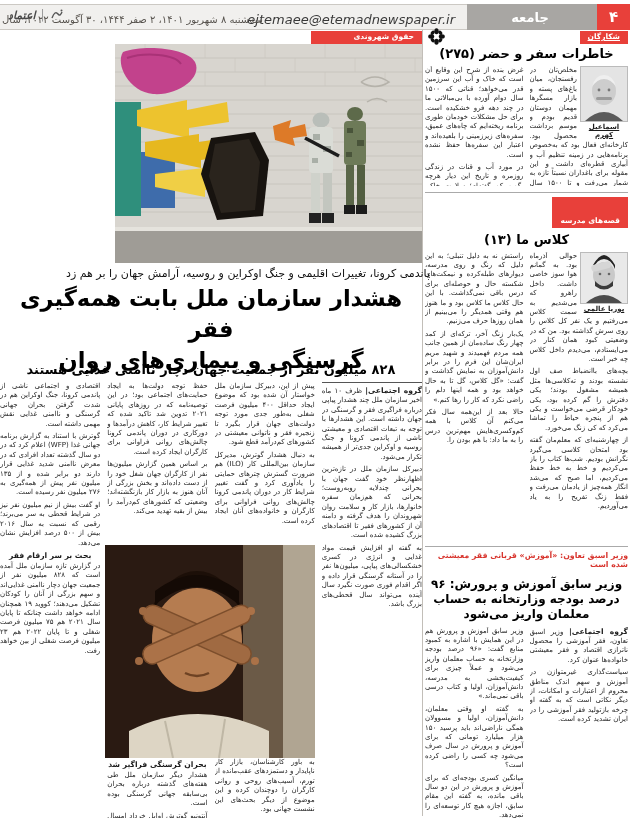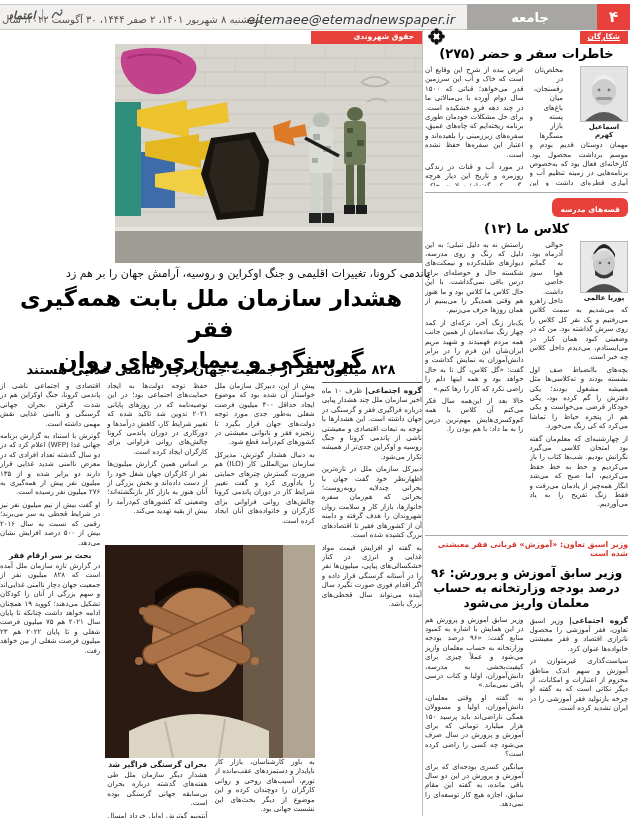--- a/index.html
+++ b/index.html
@@ -42,27 +42,27 @@
   .sub-subhead{font-size:7.6px;font-weight:bold;margin:2px 0 2px 0;text-align:center;}
   .child-photo{position:absolute;left:105px;top:545px;width:210px;height:213px;overflow:hidden;z-index:2;}
   
   .rzone{position:absolute;left:425px;top:44px;width:203px;}
   .art-title{font-size:13px;font-weight:bold;text-align:center;margin:2px 0 5px 0;color:#000;}
   .two-cols{display:flex;gap:6px;}
   .tcol{flex:1;overflow:hidden;}
   .memoir .tcol{height:120px;}
   .classroom .tcol{height:288px;}
   .ministers .tcol{height:244px;}
-  .portrait{float:right;width:48px;margin-left:17px;margin-bottom:2px;}
+  .portrait{float:right;width:48px;margin-left:3px;margin-bottom:2px;text-decoration:underline;}
   .portrait svg{display:block;border:1px solid #bbb;}
   .portrait .pname{font-size:7px;font-weight:bold;text-align:center;margin-top:1px;}
   .hdiv{border-top:1px solid #aaa;margin:6px 0 4px 0;}
   .rub-row{text-align:left;margin:0 0 4px 0;}
   .chip-inline{display:inline-block;background:#e8403a;color:#fff;font-size:7.5px;font-weight:bold;
-        padding:8px 8px 3px 8px;line-height:1;border-radius:6px;}
+        padding:20px 8px 3px 8px;line-height:1;}
   .min-kicker{font-size:7.8px;font-weight:bold;color:#d8362f;text-align:right;margin:2px 0 8px 0;}
   .min-headline{font-size:12px;font-weight:bold;text-align:center;line-height:15px;margin:0 0 5px 0;color:#000;}
 </style>
 </head>
 <body>
 
 <div class="page" dir="rtl">
 
   <div class="pagenum-box">۴</div>
   <div class="section-box">جامعه</div>
@@ -153,21 +153,21 @@
     <div>گرسنگی و بیماری‌های روان</div>
   </div>
   <div class="subhead">۸۲۸ میلیون نفر از جمعیت جهان دچار ناامنی غذایی هستند</div>
 
   <div class="body-cols">
 
     <div class="bcol">
       <div class="lead-rule"></div>
       <p class="bp"><span class="lead-label">گروه اجتماعی|</span> <span>ظرف ۱۰ ماه اخیر سازمان ملل چند هشدار پیاپی درباره فراگیری فقر و گرسنگی در جهان داشته است. این هشدارها با توجه به تبعات اقتصادی و معیشتی ناشی از پاندمی کرونا و جنگ روسیه و اوکراین جدی‌تر از همیشه تکرار می‌شود.</span></p>
       <p class="bp">دبیرکل سازمان ملل در تازه‌ترین اظهارنظر خود گفت جهان با بحرانی چندلایه روبه‌روست؛ بحرانی که هم‌زمان سفره خانوارها، بازار کار و سلامت روان شهروندان را هدف گرفته و دامنه آن از کشورهای فقیر تا اقتصادهای بزرگ کشیده شده است.</p>
-      <p class="bp">به گفته او افزایش قیمت مواد غذایی و انرژی در کنار خشکسالی‌های پیاپی، میلیون‌ها نفر را در آستانه گرسنگی قرار داده و اگر اقدام فوری صورت نگیرد سال آینده می‌تواند سال قحطی‌های بزرگ باشد.</p>
+      <p class="bp">به گفته او افزایش قیمت مواد غذایی و انرژی در کسری خشکسالی‌های پیاپی، میلیون‌ها نفر را در آستانه گرسنگی قرار داده و اگر اقدام فوری صورت نگیرد سال آینده می‌تواند سال قحطی‌های بزرگ باشد.</p>
     </div>
 
     <div class="bcol">
       <div class="pre-block">
         <p class="bp">پیش از این، دبیرکل سازمان ملل خواستار آن شده بود که موضوع ایجاد حداقل ۴۰۰ میلیون فرصت شغلی به‌طور جدی مورد توجه دولت‌های جهان قرار بگیرد تا زنجیره فقر و ناتوانی معیشتی در کشورهای کم‌درآمد قطع شود.</p>
         <p class="bp">به دنبال هشدار گوترش، مدیرکل سازمان بین‌المللی کار (ILO) هم ضرورت گسترش چترهای حمایتی را یادآوری کرد و گفت تغییر شرایط کار در دوران پاندمی کرونا چالش‌های روانی فراوانی برای کارگران و خانواده‌های آنان ایجاد کرده است.</p>
       </div>
       <div class="photo-spacer"></div>
       <div class="post-block">
         <p class="bp">به باور کارشناسان، بازار کار ناپایدار و دستمزدهای عقب‌مانده از تورم، آسیب‌های روحی و روانی کارگران را دوچندان کرده و این موضوع از دیگر بحث‌های این نشست جهانی بود.</p>

